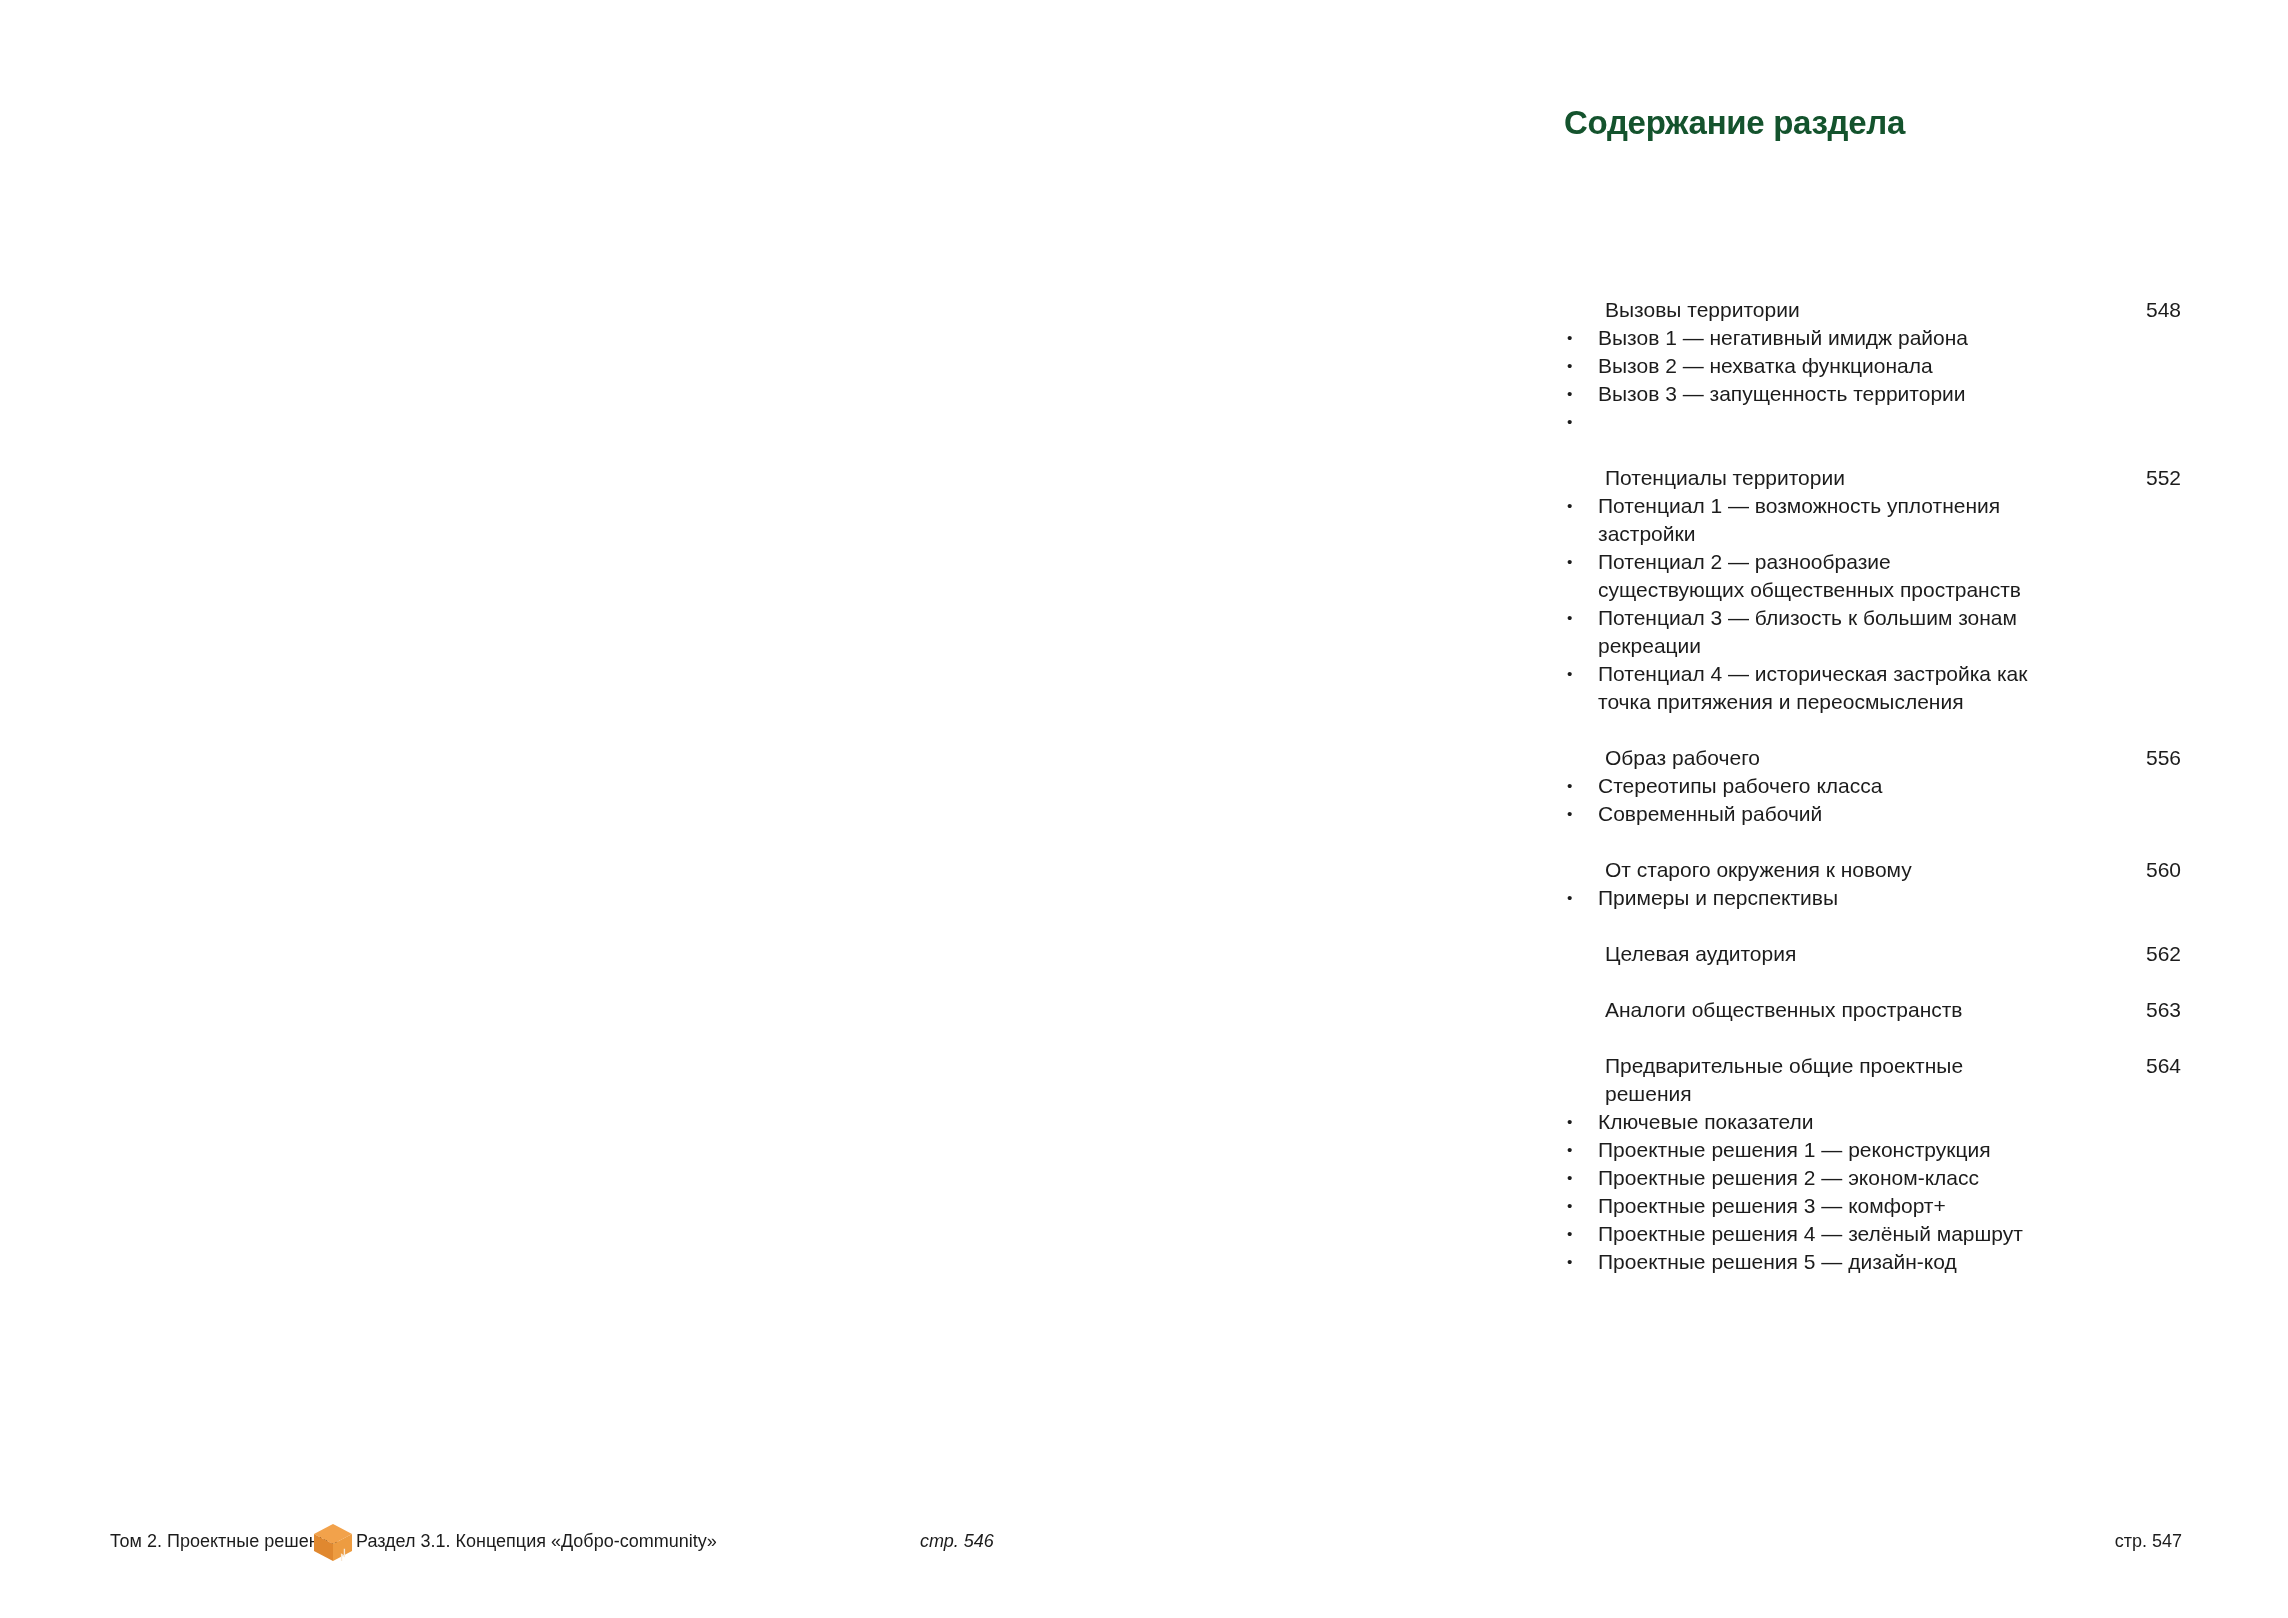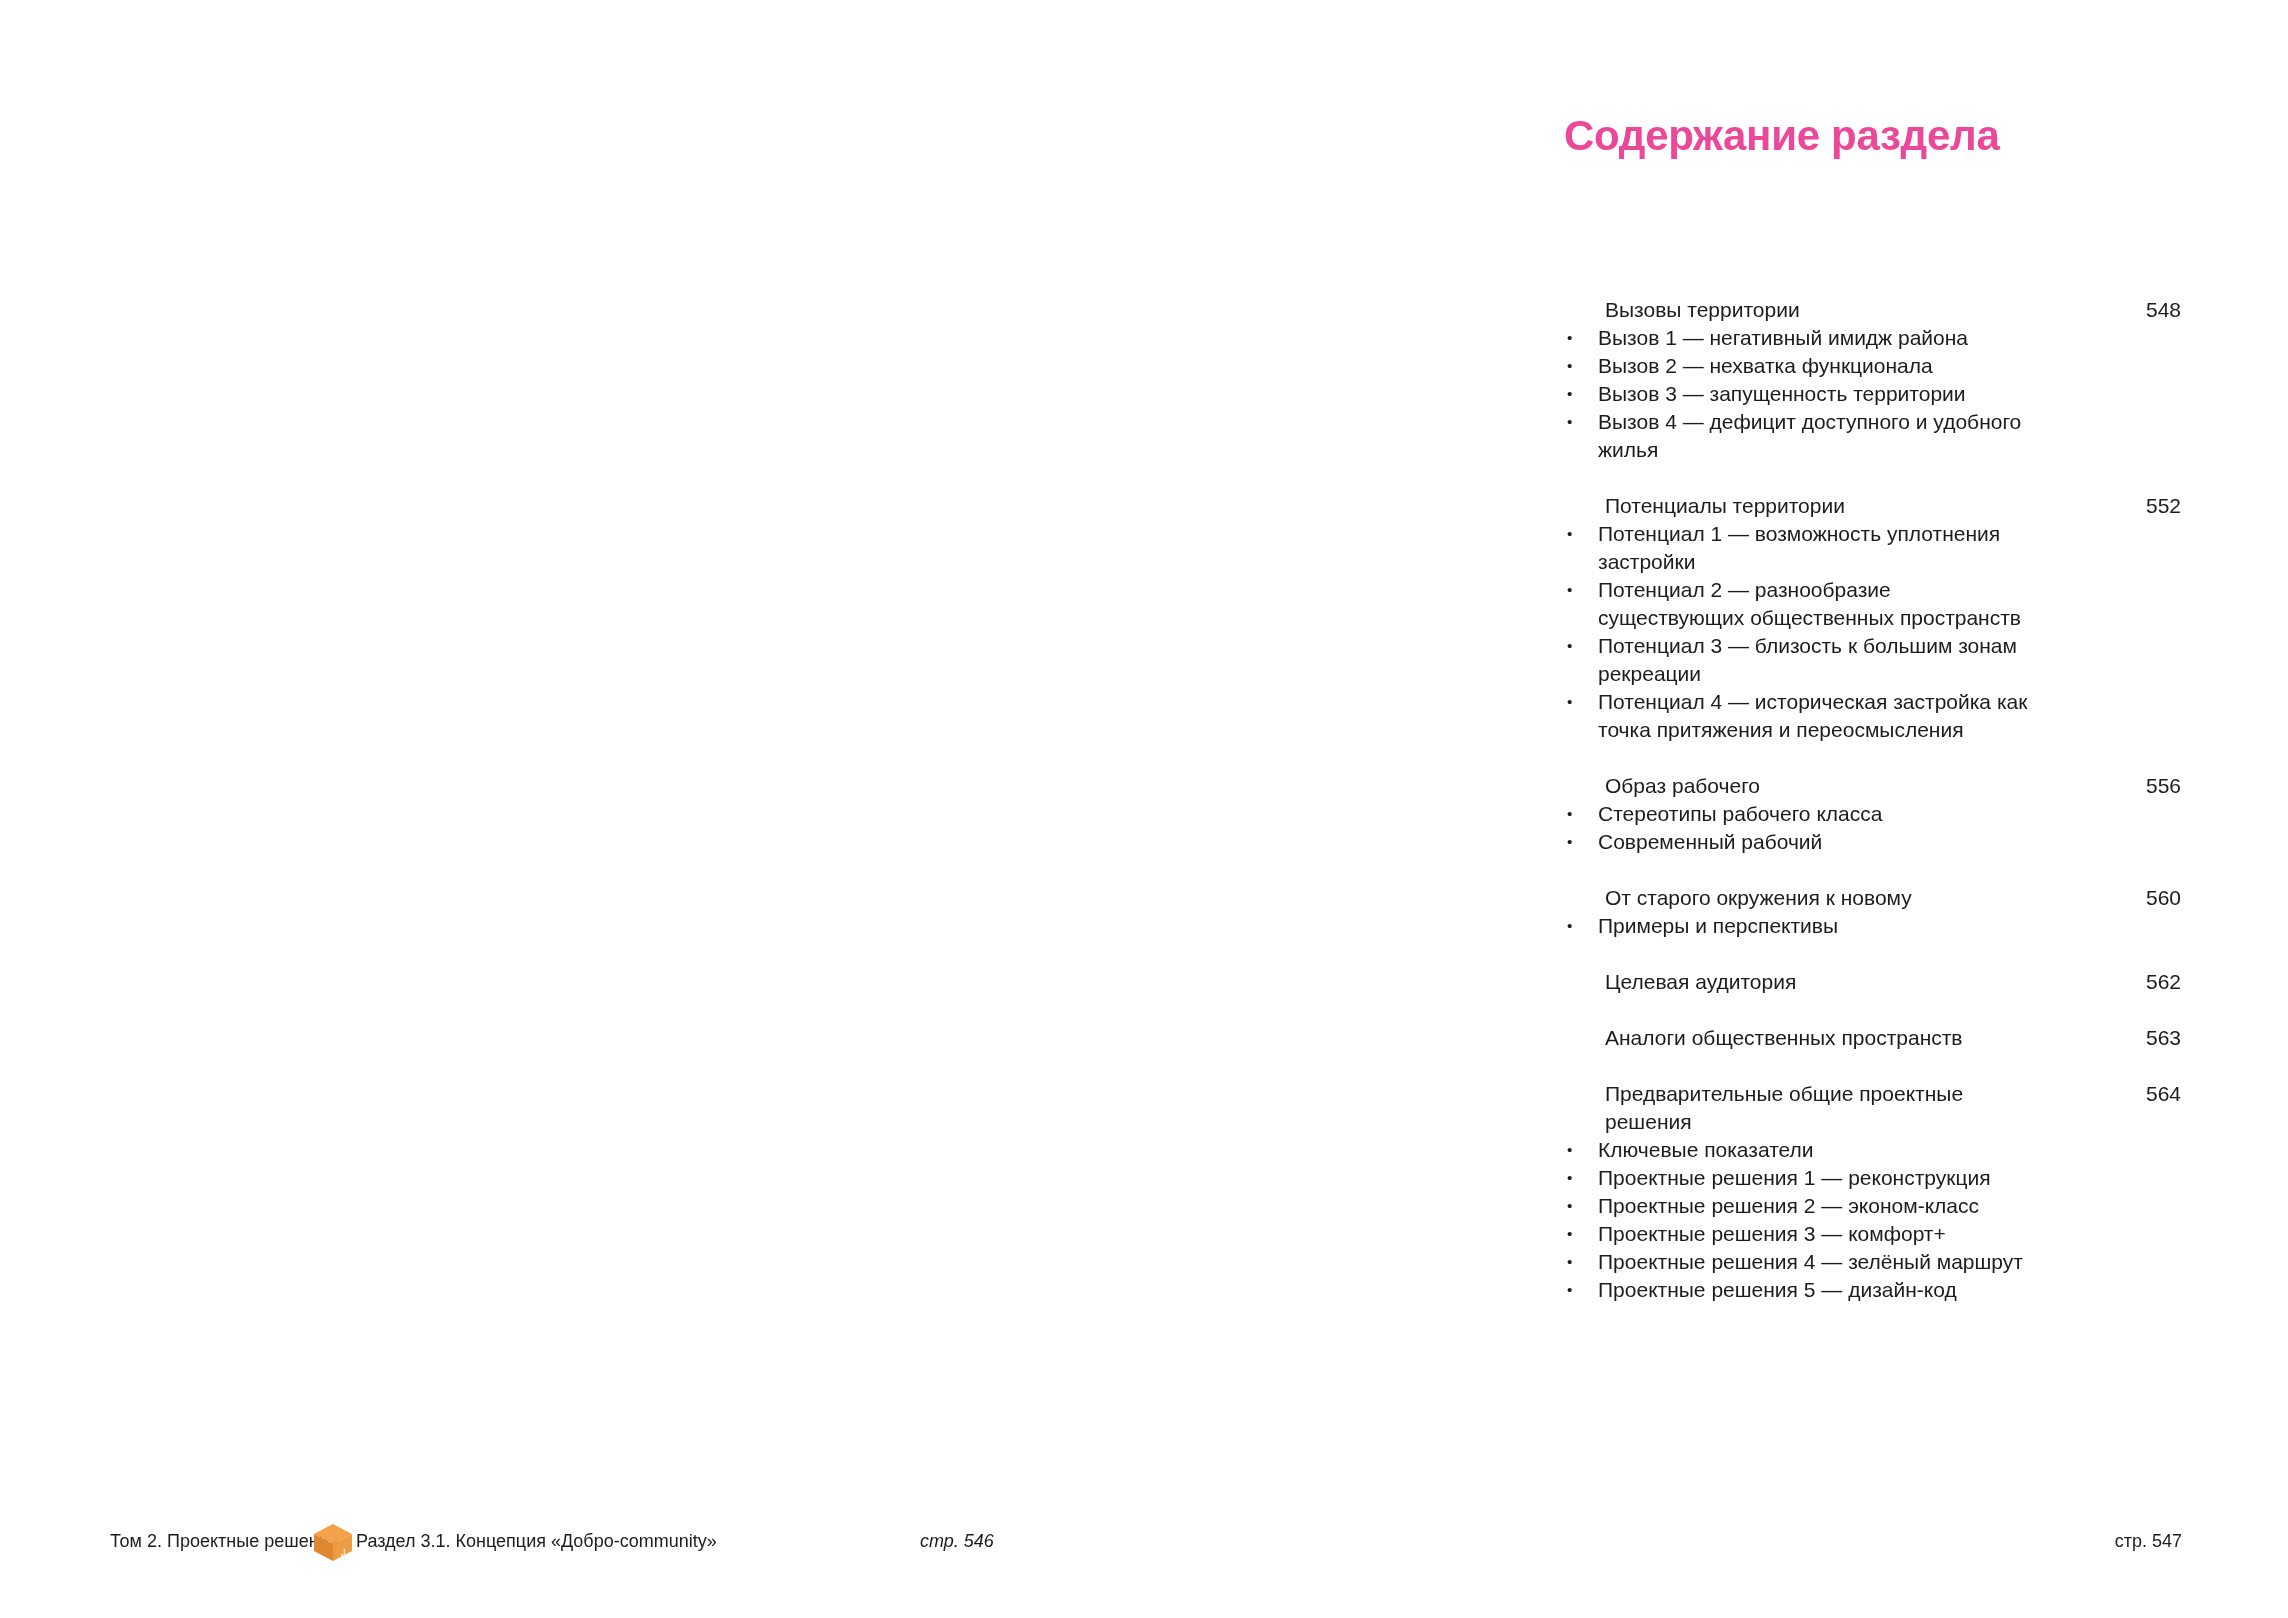--- a/index.html
+++ b/index.html
@@ -14,25 +14,25 @@
     background: #ffffff;
     font-family: "Liberation Sans", sans-serif;
     color: #1c1c1c;
     overflow: hidden;
   }
 
   
   .toc-title {
     position: absolute;
     left: 1564px;
-    top: 112px;
-    font-size: 42px;
+    top: 104px;
+    font-size: 33px;
     font-weight: bold;
     letter-spacing: -0.3px;
-    color: #ec4899;
+    color: #14532d;
     white-space: nowrap;
   }
   .toc-list {
     position: absolute;
     left: 1564px;
     top: 296px;
     width: 617px;
     font-size: 21px;
     line-height: 28px;
     color: #1c1c1c;
@@ -119,21 +119,20 @@
         <div class="toc-item">
           <span class="toc-bullet">•</span>
           <span class="toc-item-text">Вызов 2 — нехватка функционала</span>
         </div>
         <div class="toc-item">
           <span class="toc-bullet">•</span>
           <span class="toc-item-text">Вызов 3 — запущенность территории</span>
         </div>
         <div class="toc-item">
           <span class="toc-bullet">•</span>
-          <span class="toc-item-text">Вызов 4 — дефицит доступного и удобного жилья</span>
         </div>
       </div>
     </div>
 
     <div class="toc-section">
       <div class="toc-heading-row">
         <span class="toc-heading">Потенциалы территории</span>
         <span class="toc-page">552</span>
       </div>
       <div class="toc-items">

